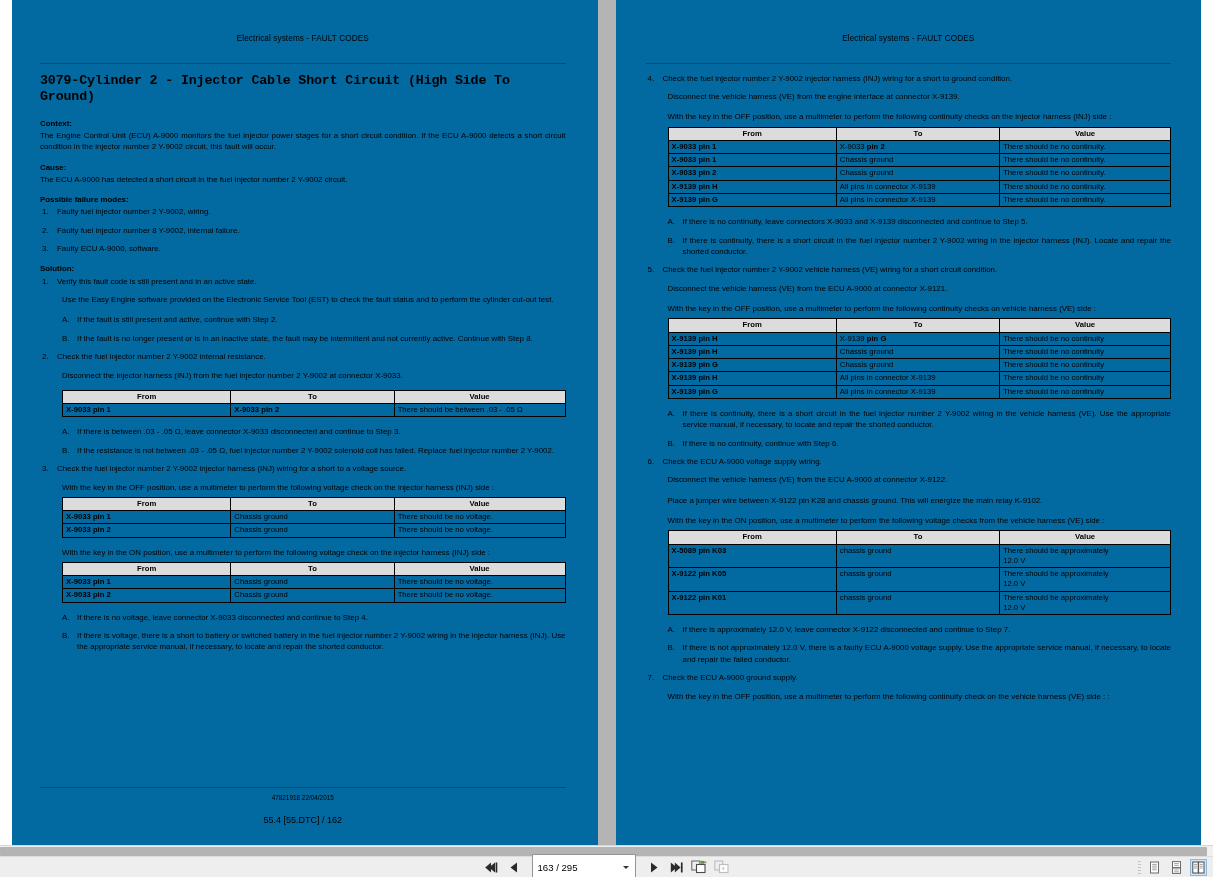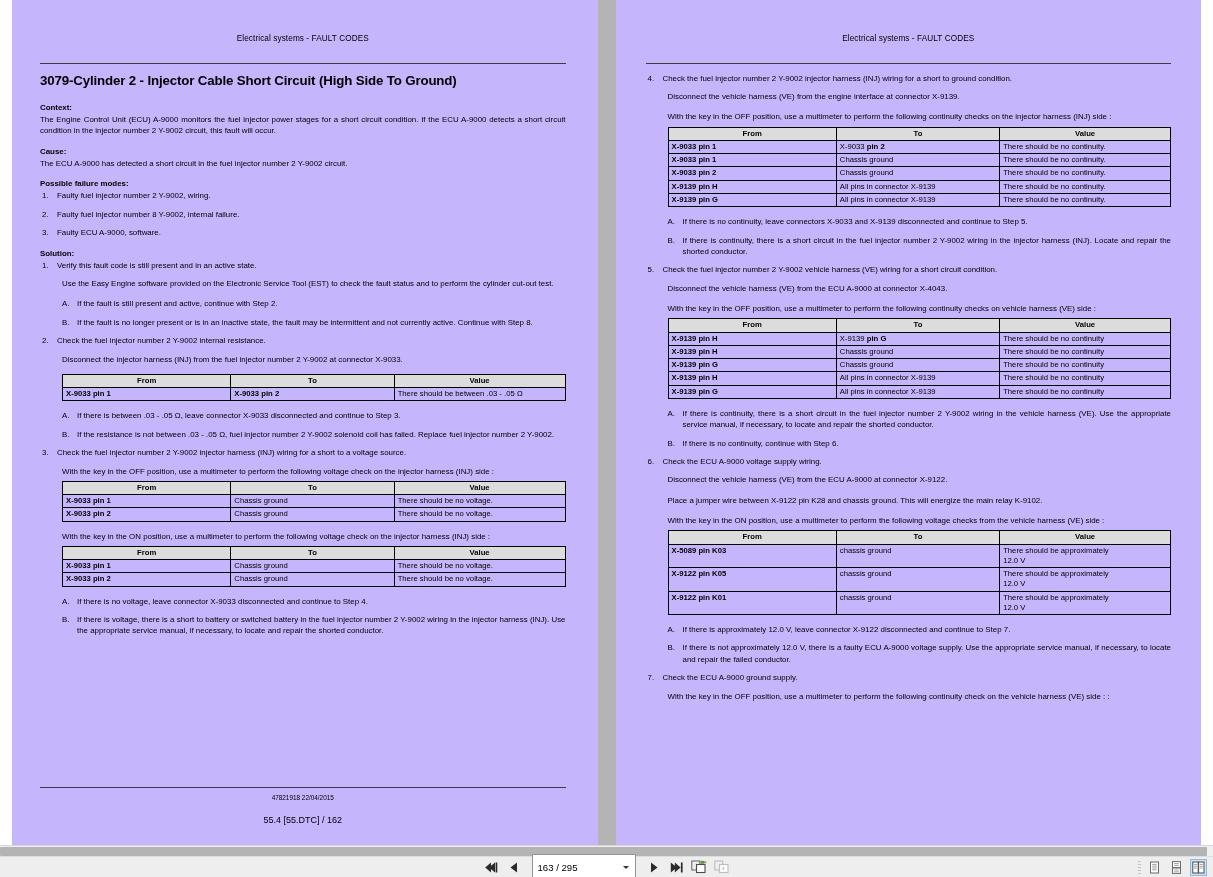--- a/index.html
+++ b/index.html
@@ -27,21 +27,21 @@
   .gutter-left  { width: 12px;  background: #ffffff; flex: 0 0 12px; }
   .gutter-mid   { width: 18px;  background: #b4b4b4; flex: 0 0 18px; }
   .gutter-right { width: 12px;  background: #ffffff; flex: 0 0 12px; }
 
   .top-strip {
     position: absolute;
     left: 0; top: 0; width: 1213px; height: 7px;
     background: #b4b4b4;
   }
   .page {
-    background: #c4b5fd;
+    background: #0369a1;
     position: relative;
     box-sizing: border-box;
     padding: 7px 0 12px 0;
     flex: 1 1 0;
     overflow: hidden;
   }
   .page-inner {
     position: relative;
     height: 838px;
     box-sizing: border-box;
@@ -62,20 +62,21 @@
   .head-rule {
     border-top: 1.3px solid #3c3c3c;
     margin: 0 0 9px 0;
   }
   h1.doc-title {
     font-size: 13.3px;
     font-weight: bold;
     margin: 0 0 13px 0;
     letter-spacing: -0.15px;
     line-height: 1.2;
+    font-family: Liberation Mono, monospace;
   }
   .sec-label {
     font-weight: bold;
     font-size: 7.9px;
     margin: 9px 0 1px 0;
   }
   p.body {
     margin: 0 0 9px 0;
     text-align: justify;
     font-size: 7.9px;
@@ -472,21 +473,21 @@
         </div>
         <div class="li lvl2">
           <span class="marker">B.</span>
           <span class="txt">If there is continuity, there is a short circuit in the fuel injector number 2 Y-9002 wiring in the injector harness (INJ). Locate and repair the shorted conductor.</span>
         </div>
 
         <div class="li lvl1">
           <span class="marker">5.</span>
           <span class="txt">Check the fuel injector number 2 Y-9002 vehicle harness (VE) wiring for a short circuit condition.</span>
         </div>
-        <p class="body indent1">Disconnect the vehicle harness (VE) from the ECU A-9000 at connector <b>X-4043</b>.</p>
+        <p class="body indent1">Disconnect the vehicle harness (VE) from the ECU A-9000 at connector <b>X-9121</b>.</p>
         <p class="body indent1 tight">With the key in the OFF position, use a multimeter to perform the following continuity checks on vehicle harness (VE) side :</p>
 
         <div class="tbl-wrap">
           <table class="ckt">
             <colgroup>
                 <col class="c1">
                 <col class="c2">
                 <col class="c3">
               </colgroup>
             <thead>

